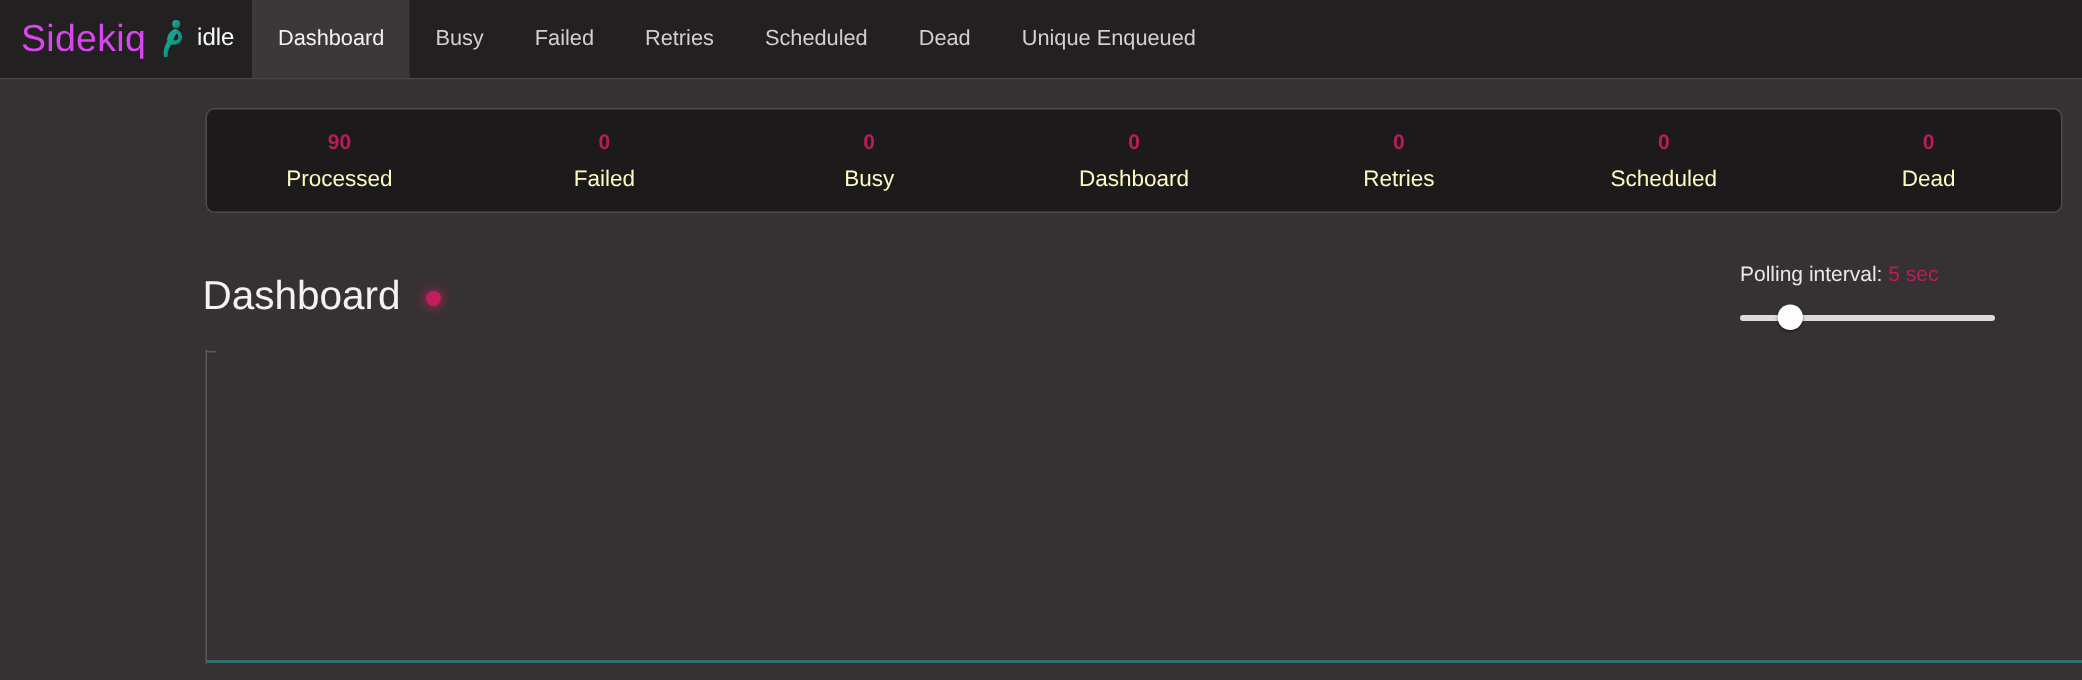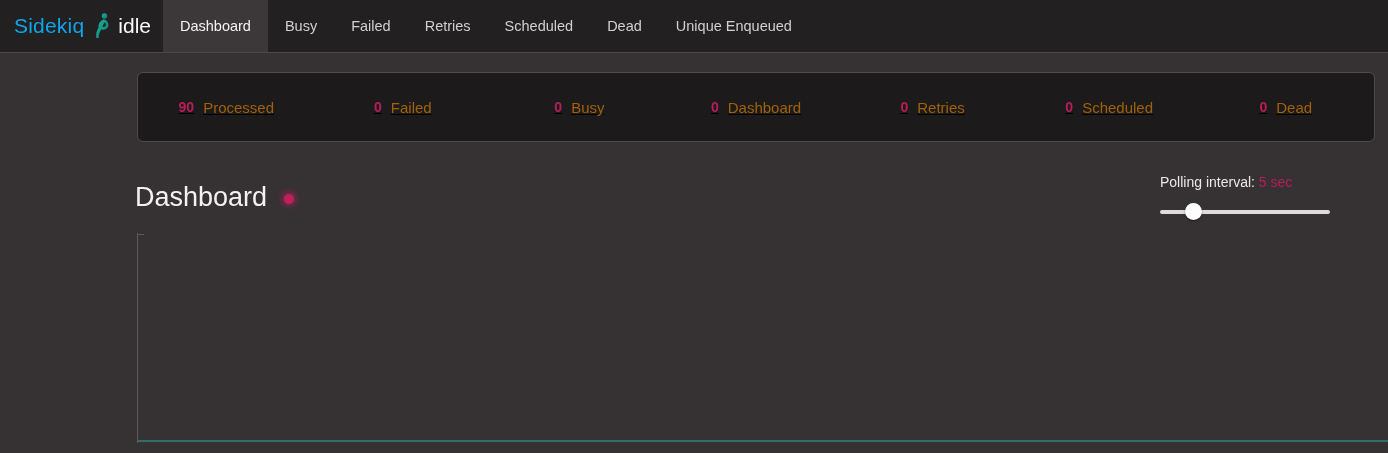--- a/index.html
+++ b/index.html
@@ -18,31 +18,31 @@
     background: #232021;
     border-bottom: 1px solid #4b4748;
     display: flex;
     align-items: stretch;
   }
   .brand {
     display: flex; align-items: center;
     padding: 0 12px 0 14px;
   }
   .brand-name {
-    color: #0ea5e9;
-    font-size: 21px;
+    color: #d946ef;
+    font-size: 25px;
     letter-spacing: .2px;
   }
   .logo {
     margin: 0 7px 0 9px;
     display: flex; align-items: center;
   }
   .brand-status {
     color: #fbfafa;
-    font-size: 21px;
+    font-size: 16px;
     font-weight: 500;
   }
   .nav-items { display: flex; align-items: stretch; }
   .nav-item {
     display: flex; align-items: center;
     padding: 0 17px;
     color: #d2cfd0;
     font-size: 14.5px;
     cursor: pointer;
     white-space: nowrap;
@@ -58,32 +58,31 @@
     left: 137px; top: 72px;
     width: 1238px; height: 70px;
     background: #1d1a1b;
     border: 1px solid #4e4b4b;
     border-radius: 6px;
     display: flex;
     align-items: center;
   }
   .stat {
     flex: 1 1 0;
-    display: flex; flex-direction: row;
+    display: flex; flex-direction: column;
     align-items: center; justify-content: center;
     gap: 9px;
-    text-decoration: underline;
   }
   .stat-value {
     color: #b81d5b;
     font-size: 14px;
     font-weight: bold;
   }
   .stat-label {
-    color: #a16207;
+    color: #fef9c3;
     font-size: 15px;
   }
 
   
   .page-heading {
     position: absolute;
     left: 135px; top: 182px;
     display: flex; align-items: center;
   }
   .page-title {

